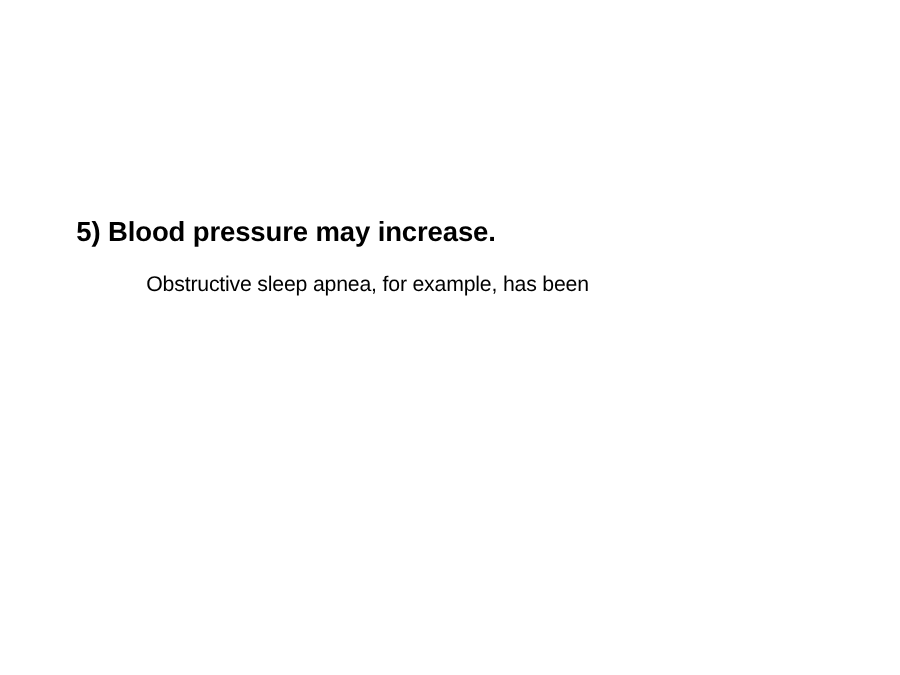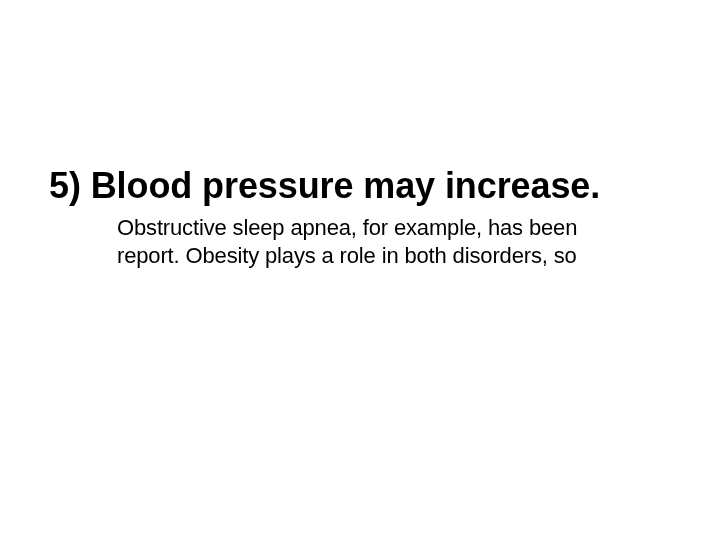--- a/index.html
+++ b/index.html
@@ -17,57 +17,56 @@
 
   .slide {
     position: relative;
     width: 720px;
     height: 540px;
     background: #ffffff;
   }
 
   .slide-heading {
     position: absolute;
-    left: 49px;
+    left: 61px;
     top: 170px;
     width: 620px;
     margin: 0;
     font-family: "Liberation Sans", sans-serif;
-    font-size: 36px;
+    font-size: 22px;
     font-weight: bold;
     line-height: 32px;
     color: #000000;
     letter-spacing: -0.1px;
     white-space: nowrap;
   }
 
   .slide-body {
     position: absolute;
     left: 117px;
     top: 214px;
     width: 580px;
     margin: 0;
     font-family: "Liberation Sans", sans-serif;
-    font-size: 22px;
+    font-size: 17px;
     font-weight: normal;
     line-height: 28px;
     color: #000000;
     letter-spacing: -0.15px;
   }
 
   .body-line {
     display: block;
     white-space: nowrap;
   }
 </style>
 </head>
 <body>
 
 <div class="slide">
 
   <h1 class="slide-heading">5) Blood pressure may increase.</h1>
 
   <div class="slide-body">
     <span class="body-line">Obstructive sleep apnea, for example, has been</span>
-    <span class="body-line">report. Obesity plays a role in both disorders, so</span>
   </div>
 
 </div>
 
 </body></html>

